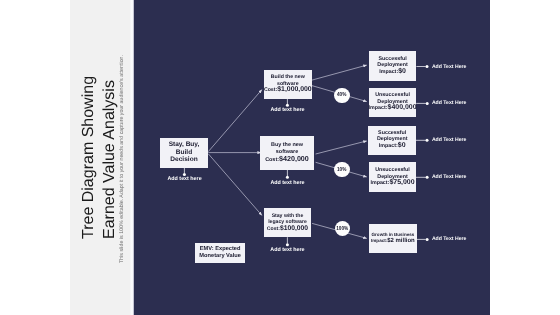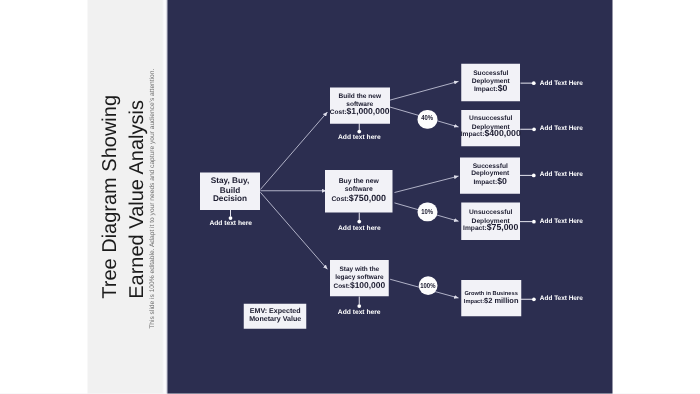--- a/index.html
+++ b/index.html
@@ -97,21 +97,21 @@
   <div class="node" style="left:263.6px;top:69.9px;width:48.4px;height:29px;font-size:5.24px;line-height:6.65px;--ts:-0.5px;">
     <div>Build the new</div>
     <div>software</div>
     <div class="costline"><span>Cost:</span><span class="big">$1,000,000</span></div>
   </div>
   <div class="lbl" style="left:270.4px;top:107.1px;">Add text here</div>
 
   <div class="node" style="left:259.7px;top:136.2px;width:54.6px;height:33.4px;font-size:5.45px;line-height:7.05px;">
     <div>Buy the new</div>
     <div>software</div>
-    <div class="costline"><span>Cost:</span><span class="big">$750,000</span></div>
+    <div class="costline"><span>Cost:</span><span class="big">$420,000</span></div>
   </div>
   <div class="lbl" style="left:270.4px;top:179.9px;">Add text here</div>
 
   <div class="node" style="left:263.9px;top:208.4px;width:47.2px;height:28.4px;font-size:5.15px;line-height:6.45px;">
     <div>Stay with the</div>
     <div>legacy software</div>
     <div class="costline"><span>Cost:</span><span class="big">$100,000</span></div>
   </div>
   <div class="lbl" style="left:270.3px;top:246.9px;">Add text here</div>
 

